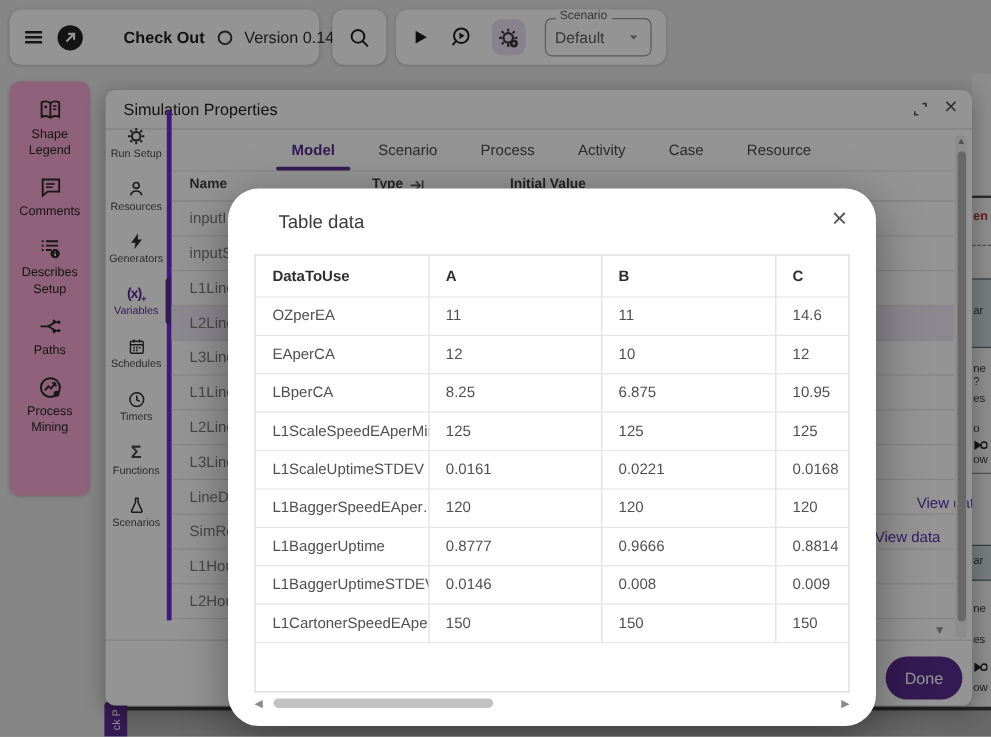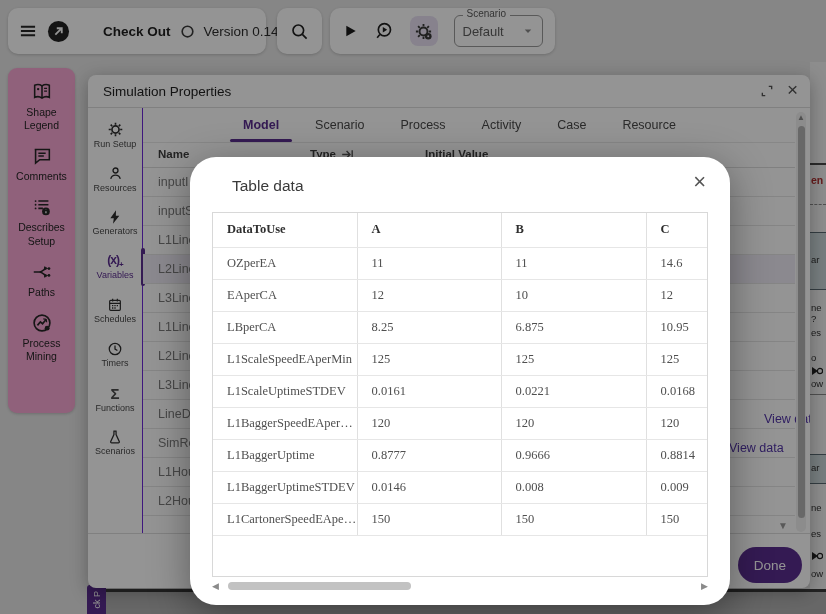--- a/index.html
+++ b/index.html
@@ -60,22 +60,22 @@
   
   .dialog { position:absolute; left:88px; top:75px; width:722px; height:513px;
             background:#fff; border-radius:8px; box-shadow:0 4px 18px rgba(0,0,0,.3);
             z-index:2; overflow:hidden; }
   .dlg-titlebar { position:absolute; left:0; top:0; right:0; height:33px;
                   border-bottom:1px solid #ddd; display:flex; align-items:center; }
   .dlg-title { font-size:13.5px; font-weight:400; color:#222; margin-left:15px; }
   .dlg-expand { position:absolute; right:36px; top:9px; color:#555; cursor:pointer; }
   .dlg-close { position:absolute; right:12px; top:4px; font-size:19px; color:#555; cursor:pointer; }
 
-  .rail { position:absolute; left:0; top:33px; width:55px; height:425px;
-          border-right:1px solid #6d28d9; display:flex; flex-direction:column;
+  .rail { position:absolute; left:0; top:17px; width:55px; height:425px;
+          border-right:4px solid #6d28d9; display:flex; flex-direction:column;
           padding-top:5px; }
   .rail-item { position:relative; height:44px; display:flex; flex-direction:column;
                align-items:center; justify-content:center; gap:2px; color:#4a4a4a; cursor:pointer; }
   .rail-item .rl-label { font-size:9px; text-align:center; line-height:1.1; }
   .rail-item.active { color:#5b2d90; }
   .rail-item.active::after { content:''; position:absolute; right:-3px; top:3px; bottom:3px;
                              width:4px; background:#5b2d90; border-radius:2px; }
   .vars-glyph { font-size:12px; font-weight:700; letter-spacing:-1px; }
   .vars-glyph sub { font-size:8px; }
   .sigma-glyph { font-size:15px; font-weight:700; }
@@ -125,21 +125,21 @@
   
   .modal { position:absolute; left:190px; top:157px; width:540px; height:448px;
            background:#fff; border-radius:26px; box-shadow:0 10px 40px rgba(0,0,0,.38);
            z-index:10; }
   .modal-title { position:absolute; left:42px; top:20px; font-size:15.5px; color:#3a3a3a; }
   .modal-close { position:absolute; right:24px; top:12px; font-size:22px; color:#555; cursor:pointer; }
   .tbl-wrap { position:absolute; left:22px; top:55px; width:496px; height:365px;
               border:1px solid #d8d8d8; overflow:hidden; }
   table.data-tbl { border-collapse:collapse; table-layout:fixed; width:573px; }
   .data-tbl th, .data-tbl td { border-right:1px solid #e0e0e0; border-bottom:1px solid #e6e6e6;
-            padding:0 14px; text-align:left; white-space:nowrap; overflow:hidden;font-family:Liberation Serif, serif; }
+            padding:0 14px; text-align:left; white-space:nowrap; overflow:hidden; }
   .data-tbl th { height:34px; font-size:12.5px; font-weight:700; color:#2f2f2f; }
   .data-tbl td { height:32px; font-size:12.5px; color:#4f4f4f; }
   .data-tbl col.c0 { width:144px; } .data-tbl col.c1 { width:144px; }
   .data-tbl col.c2 { width:145px; } .data-tbl col.c3 { width:140px; }
   .hscroll { position:absolute; left:22px; top:424px; width:496px; height:10px;
              display:flex; align-items:center; }
   .hs-arrow { font-size:9px; color:#8a8a8a; width:8px; }
   .hs-track { position:relative; flex:1; height:9px; }
   .hs-thumb { position:absolute; left:8px; top:0.5px; width:183px; height:8px;
               background:#c2c2c2; border-radius:4px; }

